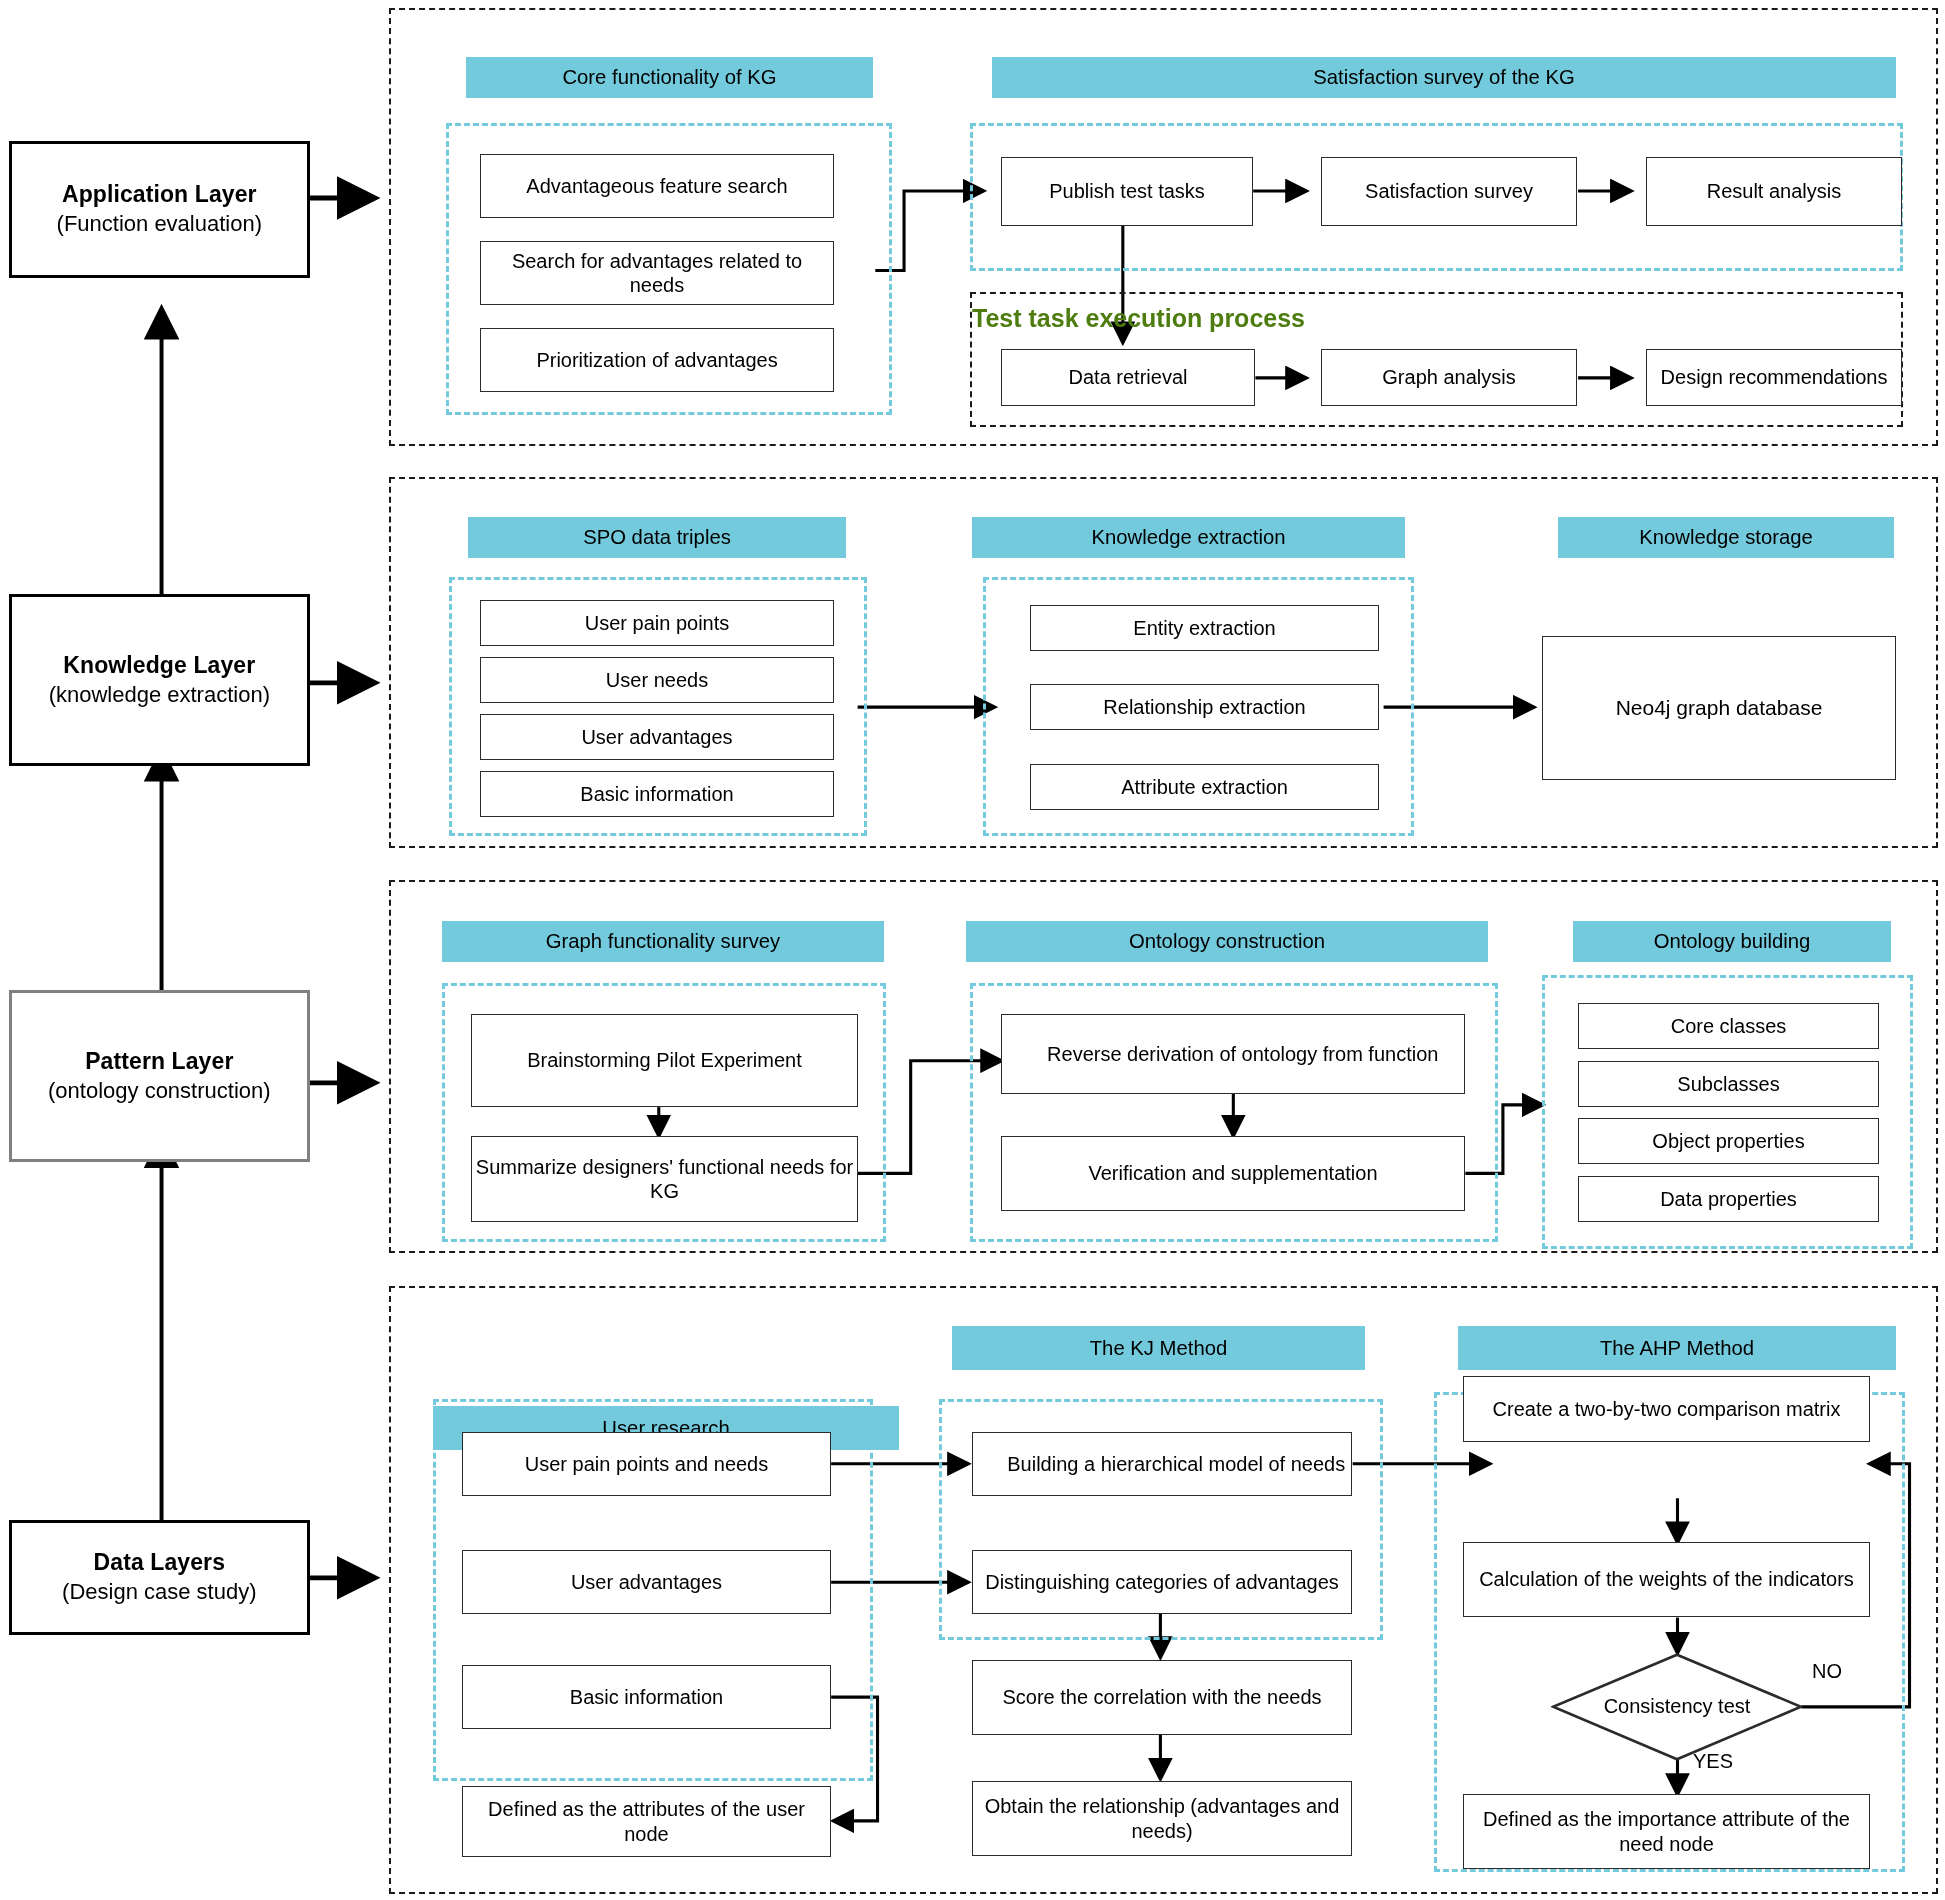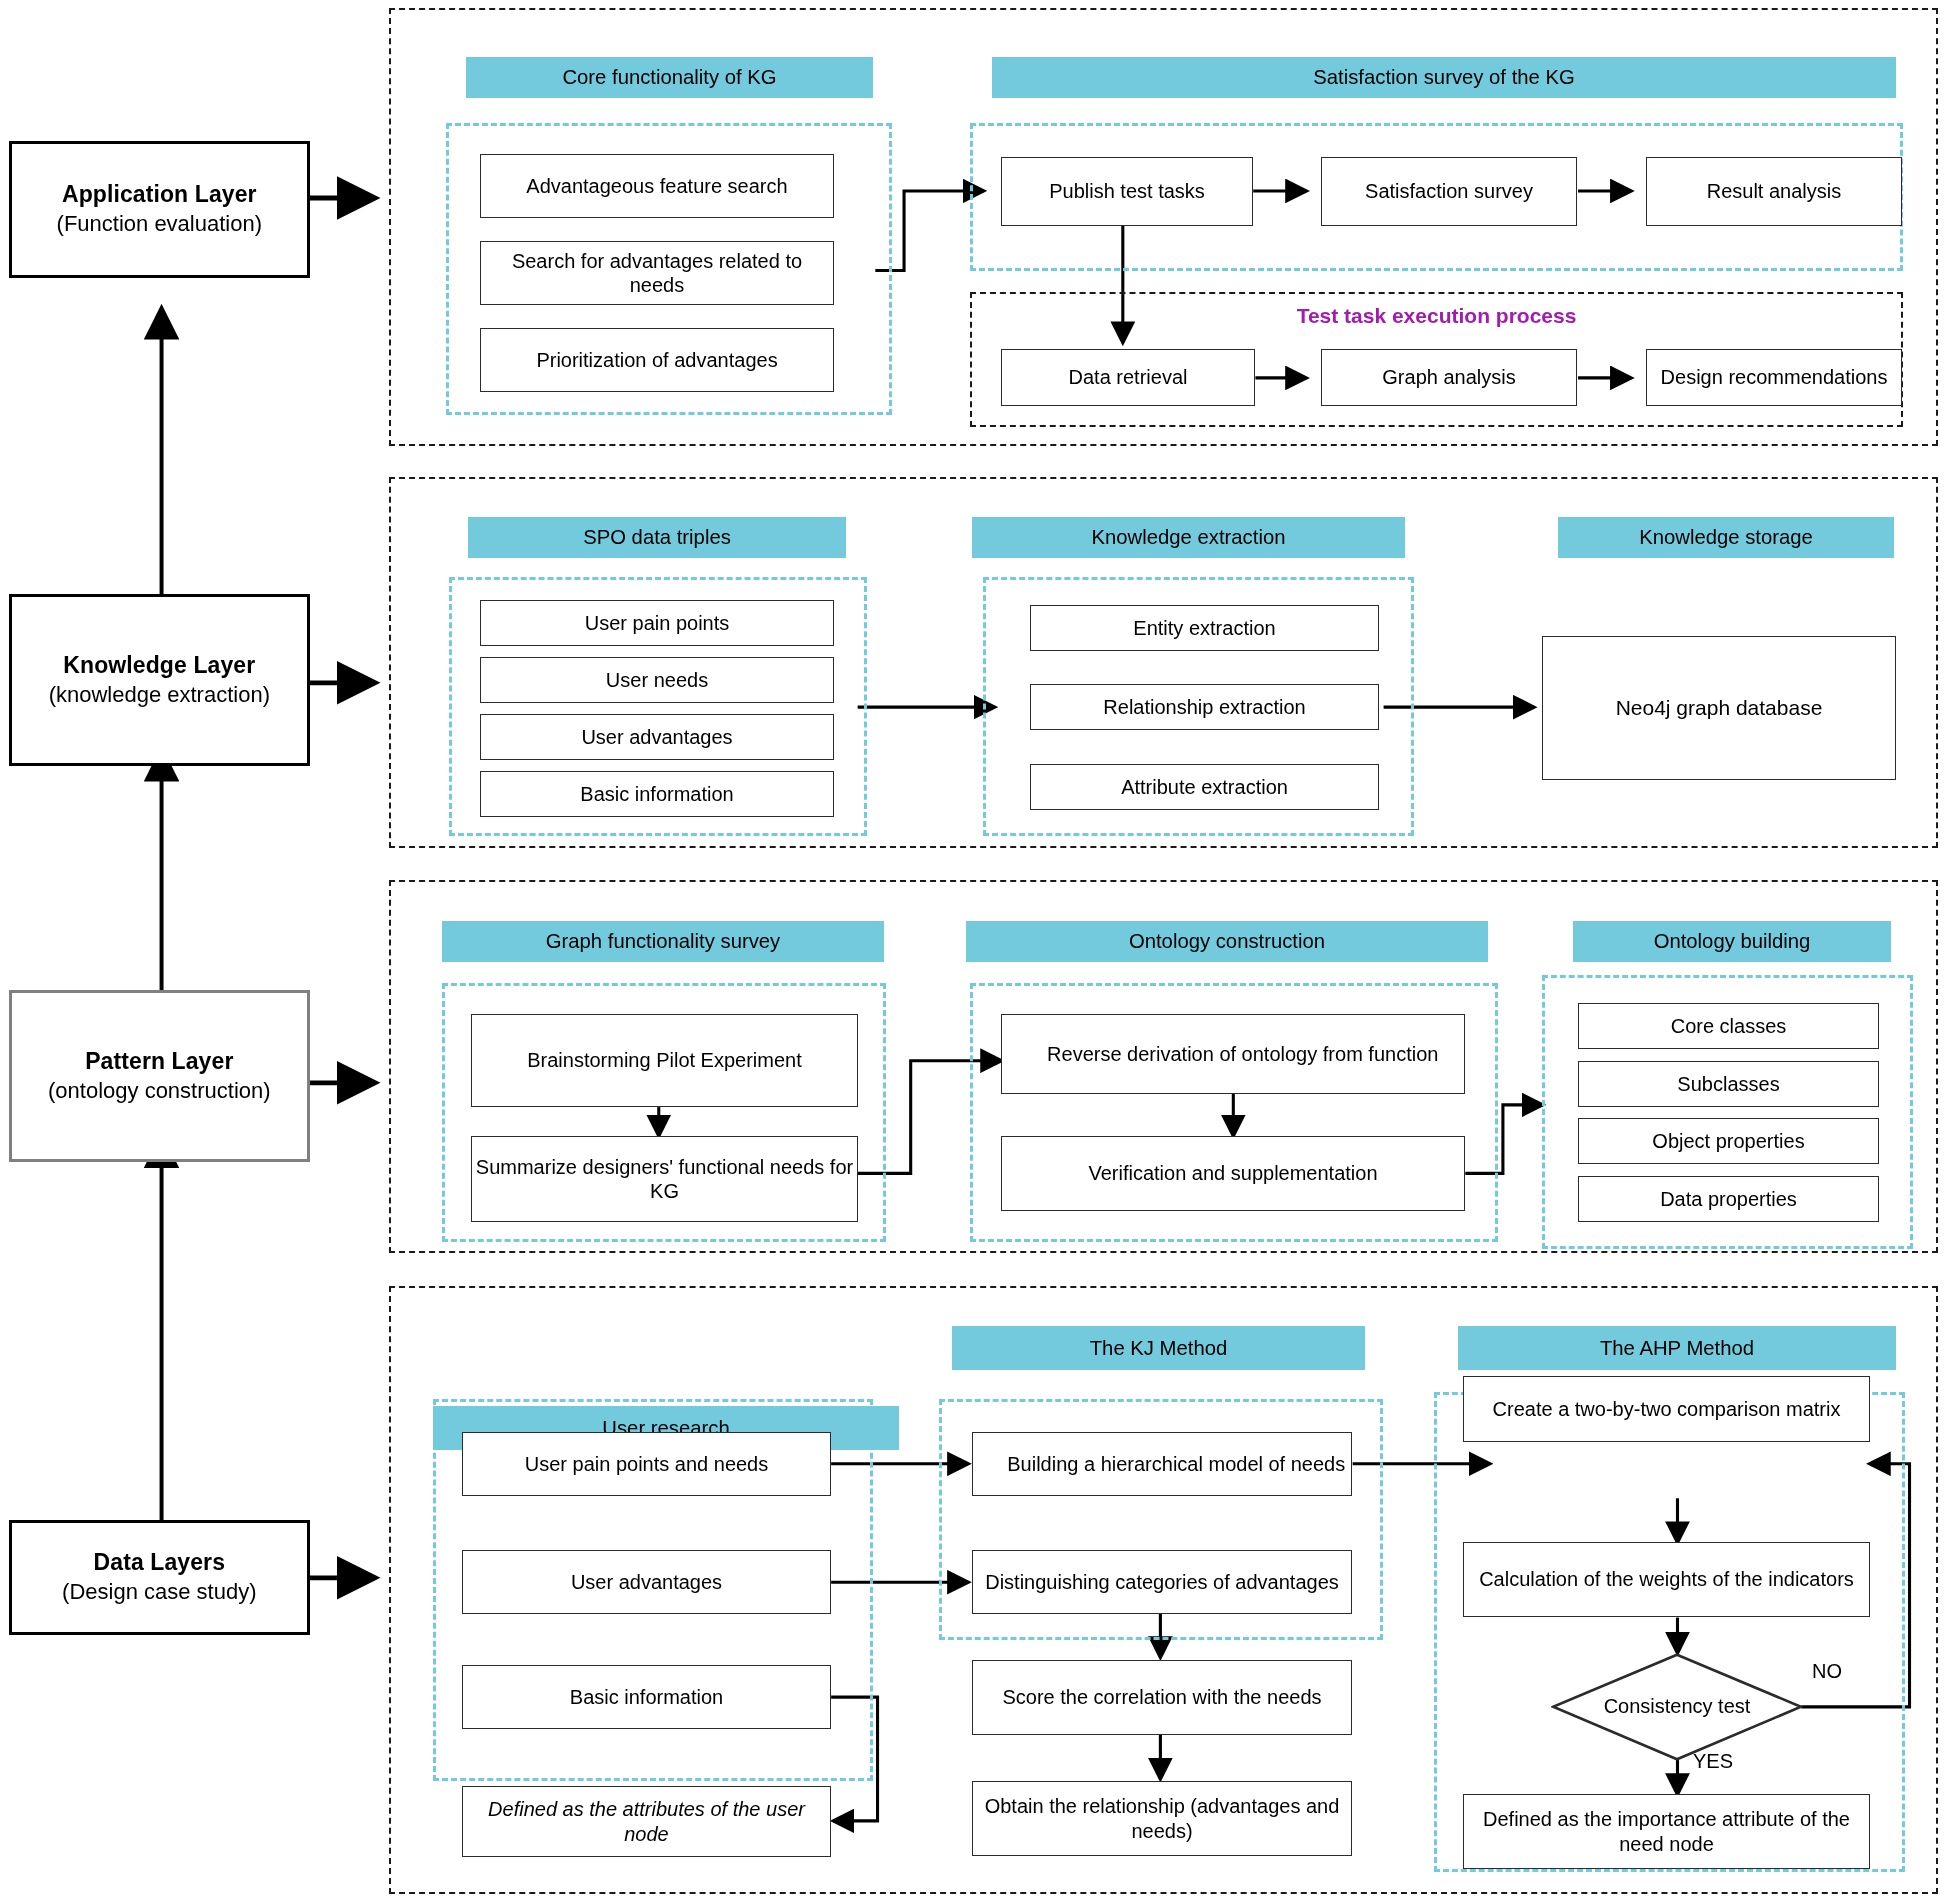--- a/index.html
+++ b/index.html
@@ -44,21 +44,21 @@
     display:flex;align-items:center;justify-content:center;text-align:center;
     font-size:20px;line-height:1.22;padding:0.9px 3.5px;
   }
 
   
   .subbox{
     position:absolute;box-sizing:border-box;
     border:2.7px dashed #1a1a1a;background:transparent;
   }
   .subbox-title{
-    position:absolute;font-weight:bold;font-size:21px;color:#a21caf;text-align:center;
+    position:absolute;font-weight:bold;font-size:25px;color:#4d7c0f;text-align:left;
     width:100%;left:0;
   }
 
   
   .diamond-wrap{position:absolute;}
   .diamond-label{
     position:absolute;left:0;top:0;width:100%;height:100%;
     display:flex;align-items:center;justify-content:center;
     text-align:center;font-size:20px;line-height:1.18;color:#000;
   }
@@ -228,21 +228,21 @@
   <div class="node" style="left:1578px;top:1118px;width:301px;height:46px;">Object properties</div>
   <div class="node" style="left:1578px;top:1176px;width:301px;height:46px;">Data properties</div>
 
   <div class="section" style="left:389px;top:1286px;width:1549px;height:608px;"></div>
 
   <div class="hdr" style="left:433px;top:1406px;width:466px;height:44px;">User research</div>
   <div class="group" style="left:433px;top:1399px;width:440px;height:382px;"></div>
   <div class="node" style="left:462px;top:1432px;width:369px;height:64px;">User pain points and needs</div>
   <div class="node" style="left:462px;top:1550px;width:369px;height:64px;">User advantages</div>
   <div class="node" style="left:462px;top:1665px;width:369px;height:64px;">Basic information</div>
-  <div class="node" style="left:462px;top:1786px;width:369px;height:71px;font-style:italic;">Defined as the attributes of the user node</div>
+  <div class="node" style="left:462px;top:1786px;width:369px;height:71px;">Defined as the attributes of the user node</div>
 
   <div class="hdr" style="left:952px;top:1326px;width:413px;height:44px;">The KJ Method</div>
   <div class="group" style="left:939px;top:1399px;width:444px;height:241px;"></div>
   <div class="node" style="left:972px;top:1432px;width:380px;height:64px;padding-left:32px;">Building a hierarchical model of needs</div>
   <div class="node" style="left:972px;top:1550px;width:380px;height:64px;">Distinguishing categories of advantages</div>
   <div class="node" style="left:972px;top:1660px;width:380px;height:75px;">Score the correlation with the needs</div>
   <div class="node" style="left:972px;top:1781px;width:380px;height:75px;">Obtain the relationship (advantages and needs)</div>
 
   <div class="hdr" style="left:1458px;top:1326px;width:438px;height:44px;">The AHP Method</div>
   <div class="group" style="left:1434px;top:1392px;width:471px;height:480px;"></div>

